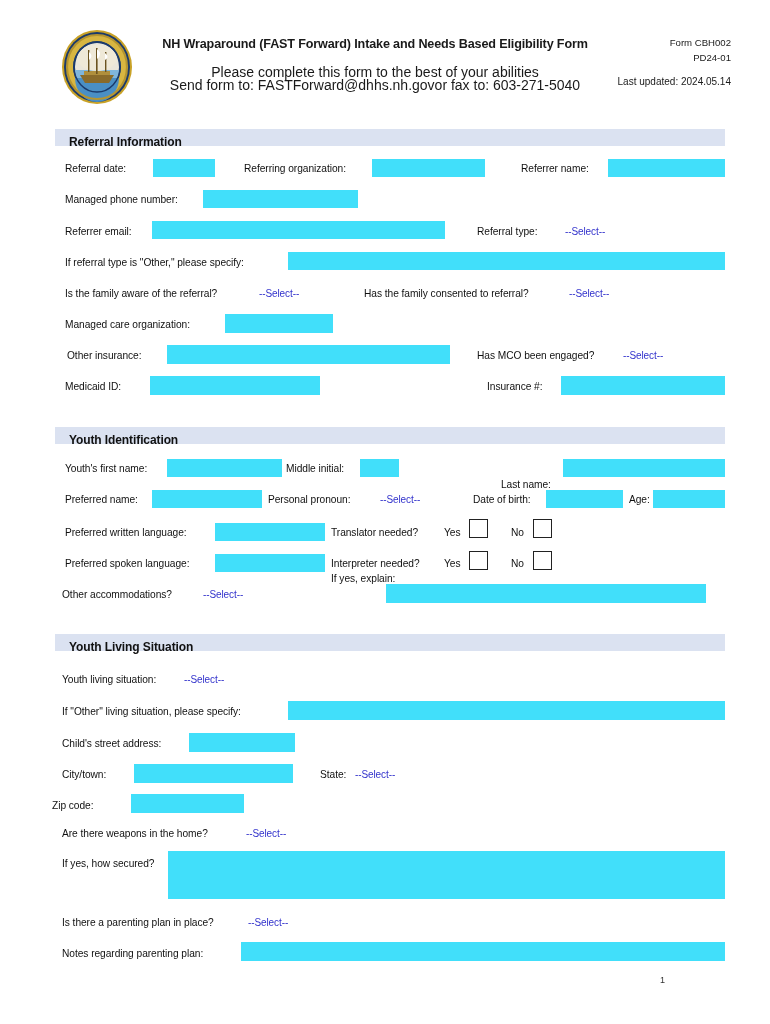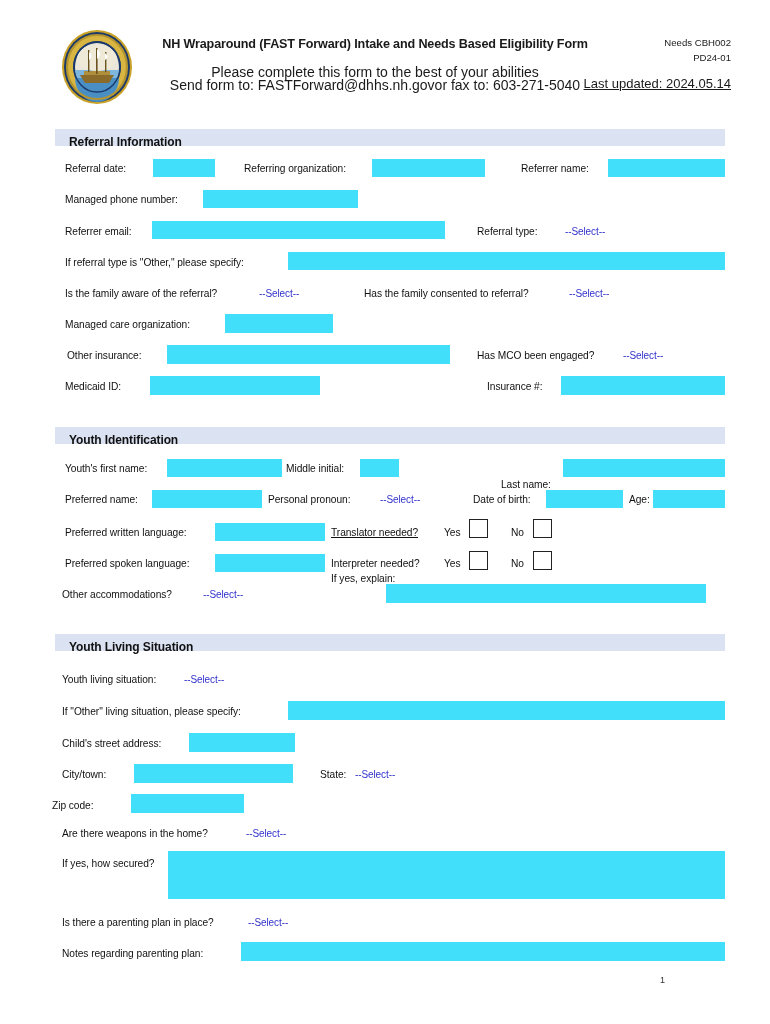--- a/index.html
+++ b/index.html
@@ -63,23 +63,22 @@
     text-align: right;
     font-size: 9.6px;
     line-height: 14.5px;
     color: #1a1a1a;
   }
   .meta-updated {
     position: absolute;
     left: 580px; top: 76px;
     width: 151px;
     text-align: right;
-    font-size: 13px;
+    font-size: 10px;
     color: #1a1a1a;
-    text-decoration: underline;
   }
 
   
   .section-bar {
     position: absolute;
     left: 55px;
     width: 670px;
     height: 17px;
     background: #dbe2f1;
   }
@@ -165,21 +164,21 @@
     </div>
 
     <div class="form-title">NH Wraparound (FAST Forward) Intake and Needs Based Eligibility Form</div>
 
     <div class="subtitle">
       <div>Please complete this form to the best of your abilities</div>
       <div>Send form to: FASTForward@dhhs.nh.govor  fax to: 603-271-5040</div>
     </div>
 
     <div class="meta-right">
-      <div>Needs CBH002</div>
+      <div>Form CBH002</div>
       <div>PD24-01</div>
     </div>
     <div class="meta-updated">Last updated: 2024.05.14</div>
   </div>
 
   <div class="section-bar" style="top:129px;">
     <span>Referral Information</span>
   </div>
 
   <div class="lbl" style="left:65px; top:163px;">Referral date:</div>
@@ -245,21 +244,21 @@
 
   <div class="lbl" style="left:473px; top:494px;">Date of birth:</div>
   <input class="fld" style="left: 546px; top: 490px; width: 77px; height: 18px;" value="">
 
   <div class="lbl" style="left:629px; top:494px;">Age:</div>
   <input class="fld" style="left: 653px; top: 490px; width: 72px; height: 18px;" value="">
 
   <div class="lbl" style="left:65px; top:527px;">Preferred written language:</div>
   <input class="fld" style="left: 215px; top: 523px; width: 110px; height: 18px;" value="">
 
-  <div class="lbl" style="left:331px; top:527px;text-decoration:underline;">Translator needed?</div>
+  <div class="lbl" style="left:331px; top:527px;">Translator needed?</div>
   <div class="lbl" style="left:444px; top:527px;">Yes</div>
   <div class="cbx" style="left:469px; top:519px;"></div>
   <div class="lbl" style="left:511px; top:527px;">No</div>
   <div class="cbx" style="left:533px; top:519px;"></div>
 
   <div class="lbl" style="left:65px; top:558px;">Preferred spoken language:</div>
   <input class="fld" style="left: 215px; top: 554px; width: 110px; height: 18px;" value="">
 
   <div class="lbl" style="left:331px; top:558px;">Interpreter needed?</div>
   <div class="lbl" style="left:444px; top:558px;">Yes</div>

